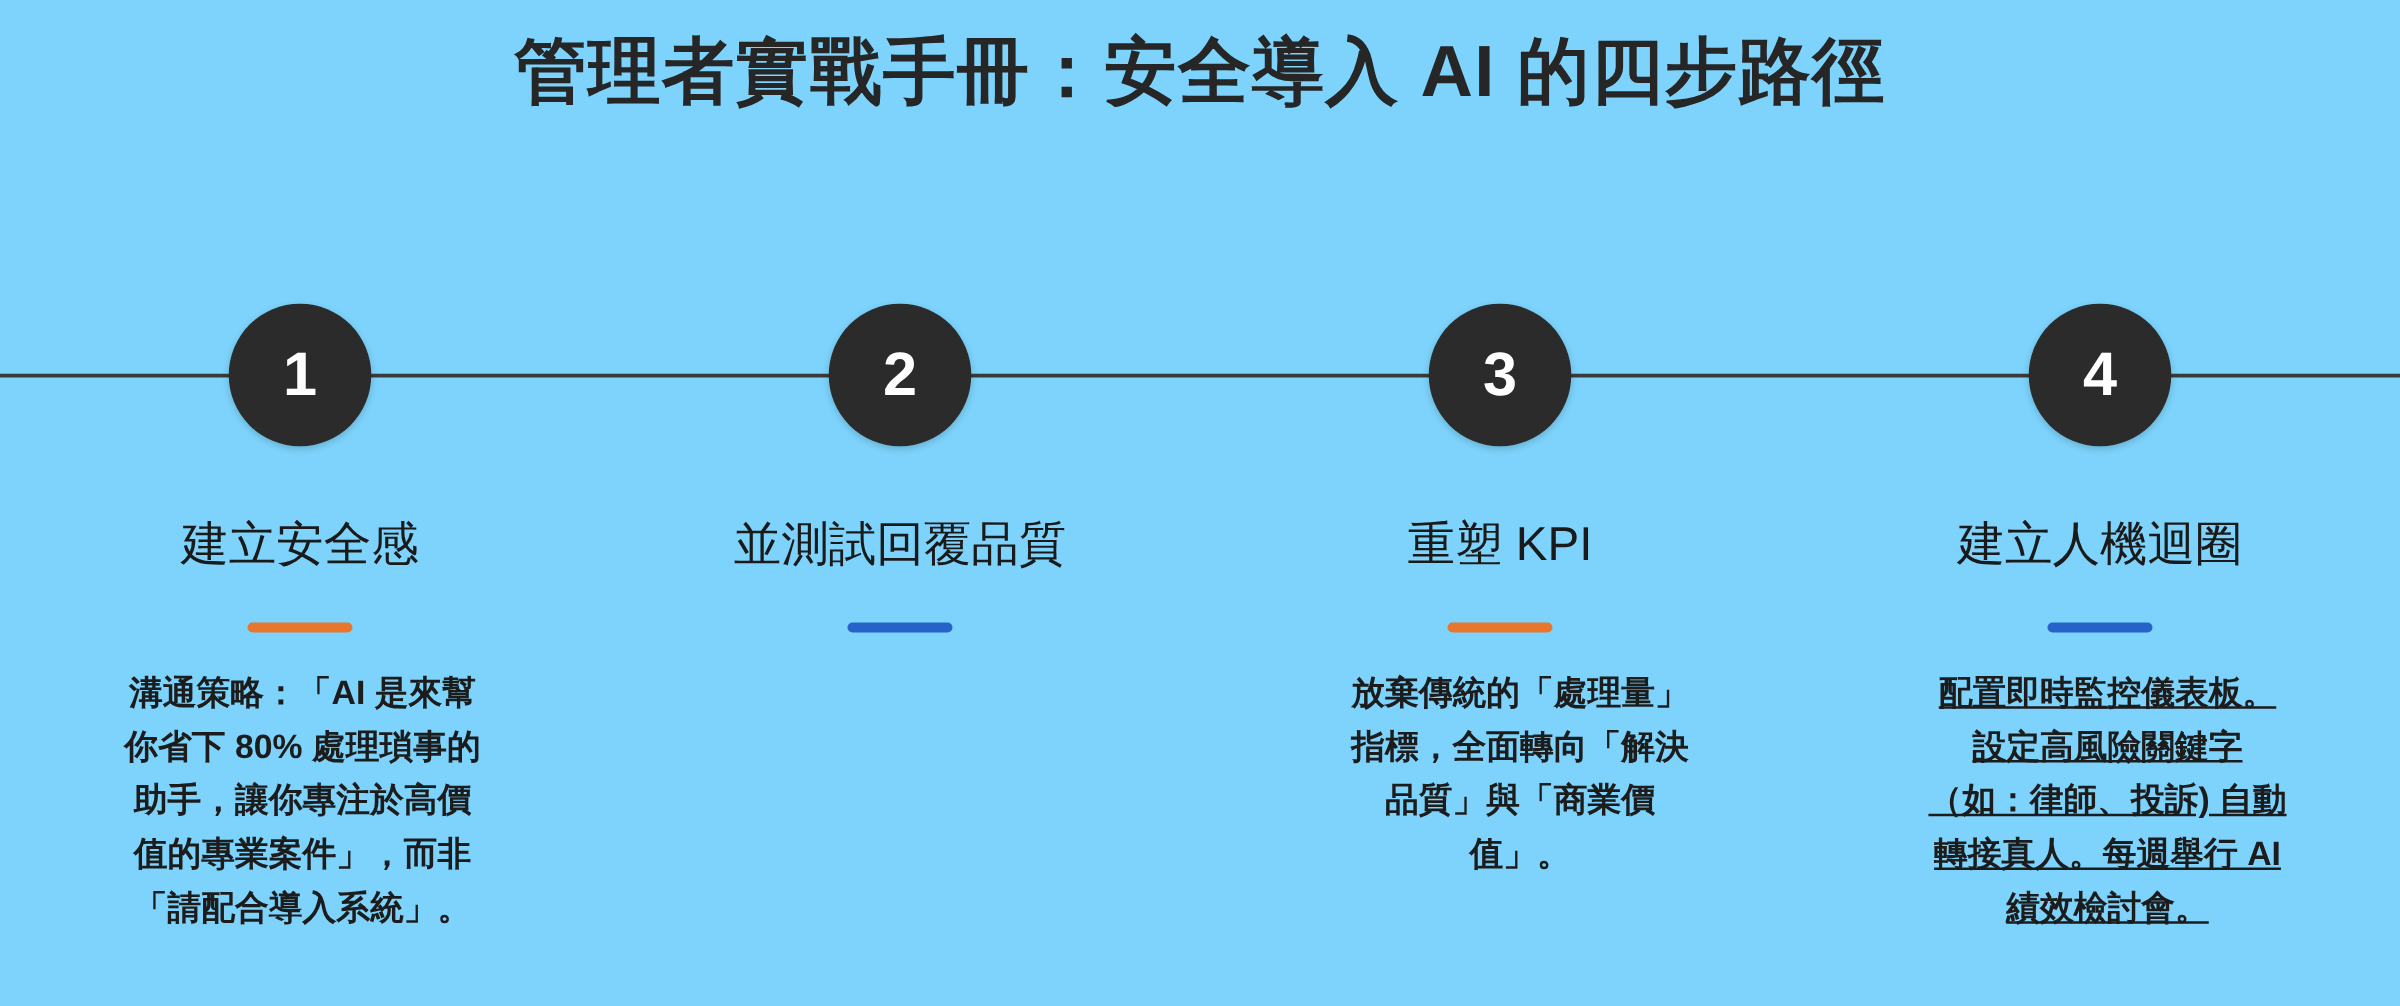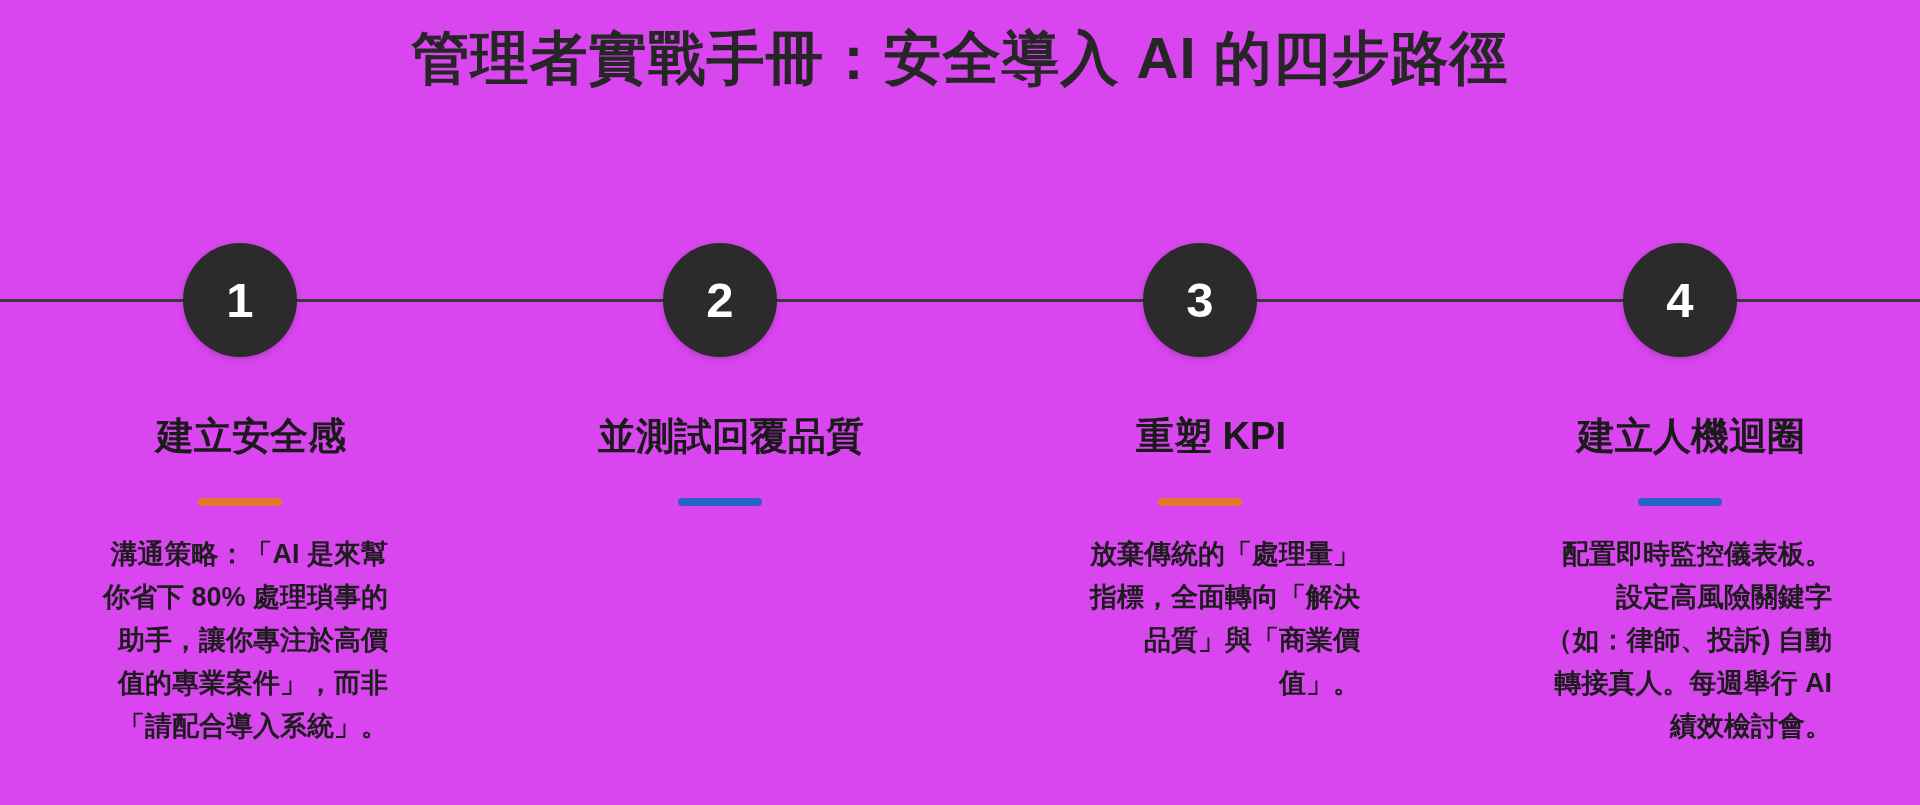--- a/index.html
+++ b/index.html
@@ -12,21 +12,21 @@
     background: #fdfdfd;
     font-family: "Liberation Sans", "DejaVu Sans", sans-serif;
     overflow: hidden;
     position: relative;
   }
 
   .page {
     position: relative;
     width: 1920px;
     height: 805px;
-    background: #d946ef;
+    background: #7dd3fc;
   }
 
   
   .title {
     position: absolute;
     top: 22px;
     left: 0;
     width: 1920px;
     text-align: center;
     font-size: 58px;
@@ -83,26 +83,26 @@
     color: #ffffff;
     font-size: 49px;
     font-weight: 700;
     line-height: 1;
     letter-spacing: 0;
   }
 
   .step-heading {
     position: absolute;
     top: 412px;
-    left: 11px;
+    left: 0;
     width: 100%;
     text-align: center;
     font-size: 38px;
     line-height: 48px;
-    font-weight: 700;
+    font-weight: 400;
     color: #1a1a1a;
     white-space: nowrap;
   }
 
   .accent {
     position: absolute;
     top: 498px;
     left: 50%;
     transform: translateX(-50%);
     width: 84px;
@@ -113,30 +113,30 @@
   .step-body {
     position: absolute;
     top: 533px;
     left: 50%;
     transform: translateX(-50%);
     width: 290px;
     font-size: 27px;
     line-height: 43px;
     font-weight: 700;
     color: #1c1c1c;
-    text-align: right;
+    text-align: center;
     letter-spacing: 0px;
     word-break: break-all;
   }
 
   
   .step-1 .step-body { width: 292px; margin-left: 2px; }
   .step-2 .step-body { width: 288px; margin-left: 6px; }
   .step-3 .step-body { width: 288px; margin-left: 16px; }
-  .step-4 .step-body { width: 292px; margin-left: 6px; }
+  .step-4 .step-body { width: 292px; margin-left: 6px; text-decoration: underline; }
 </style>
 </head>
 <body>
 
 <div class="page">
 
   <div class="title">管理者實戰手冊：安全導入 AI 的四步路徑</div>
 
   <div class="timeline-line"></div>
 

